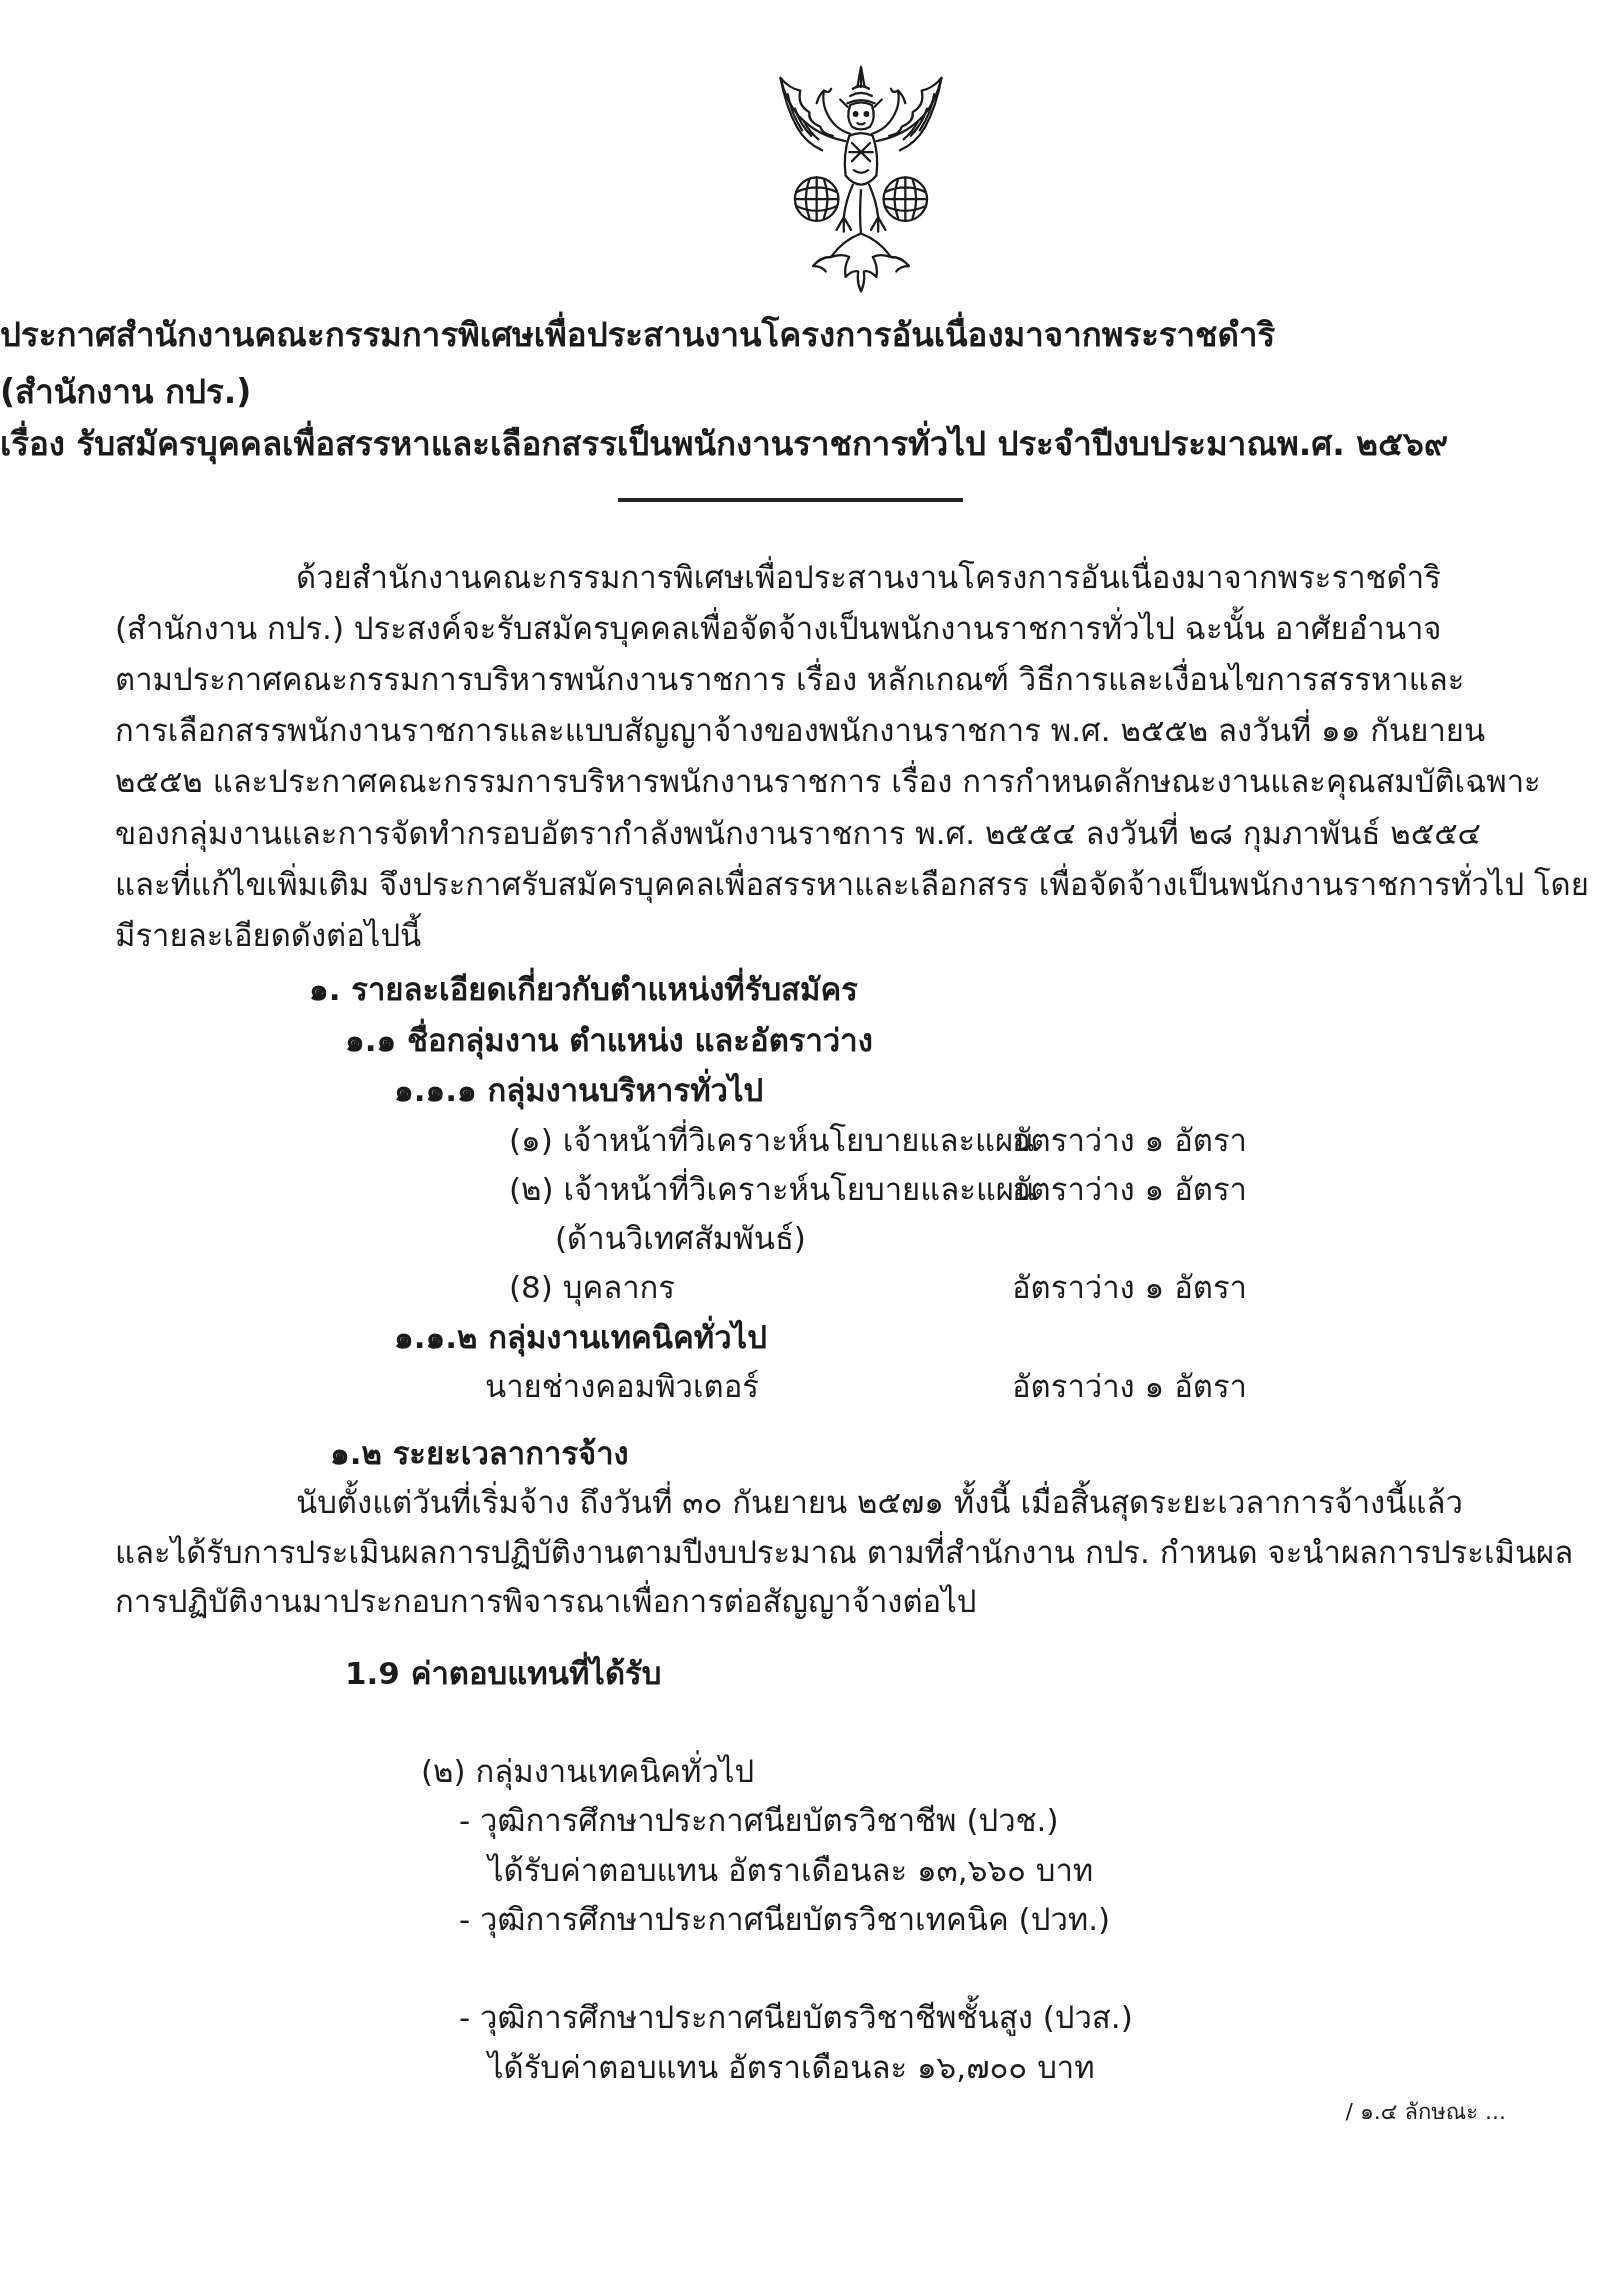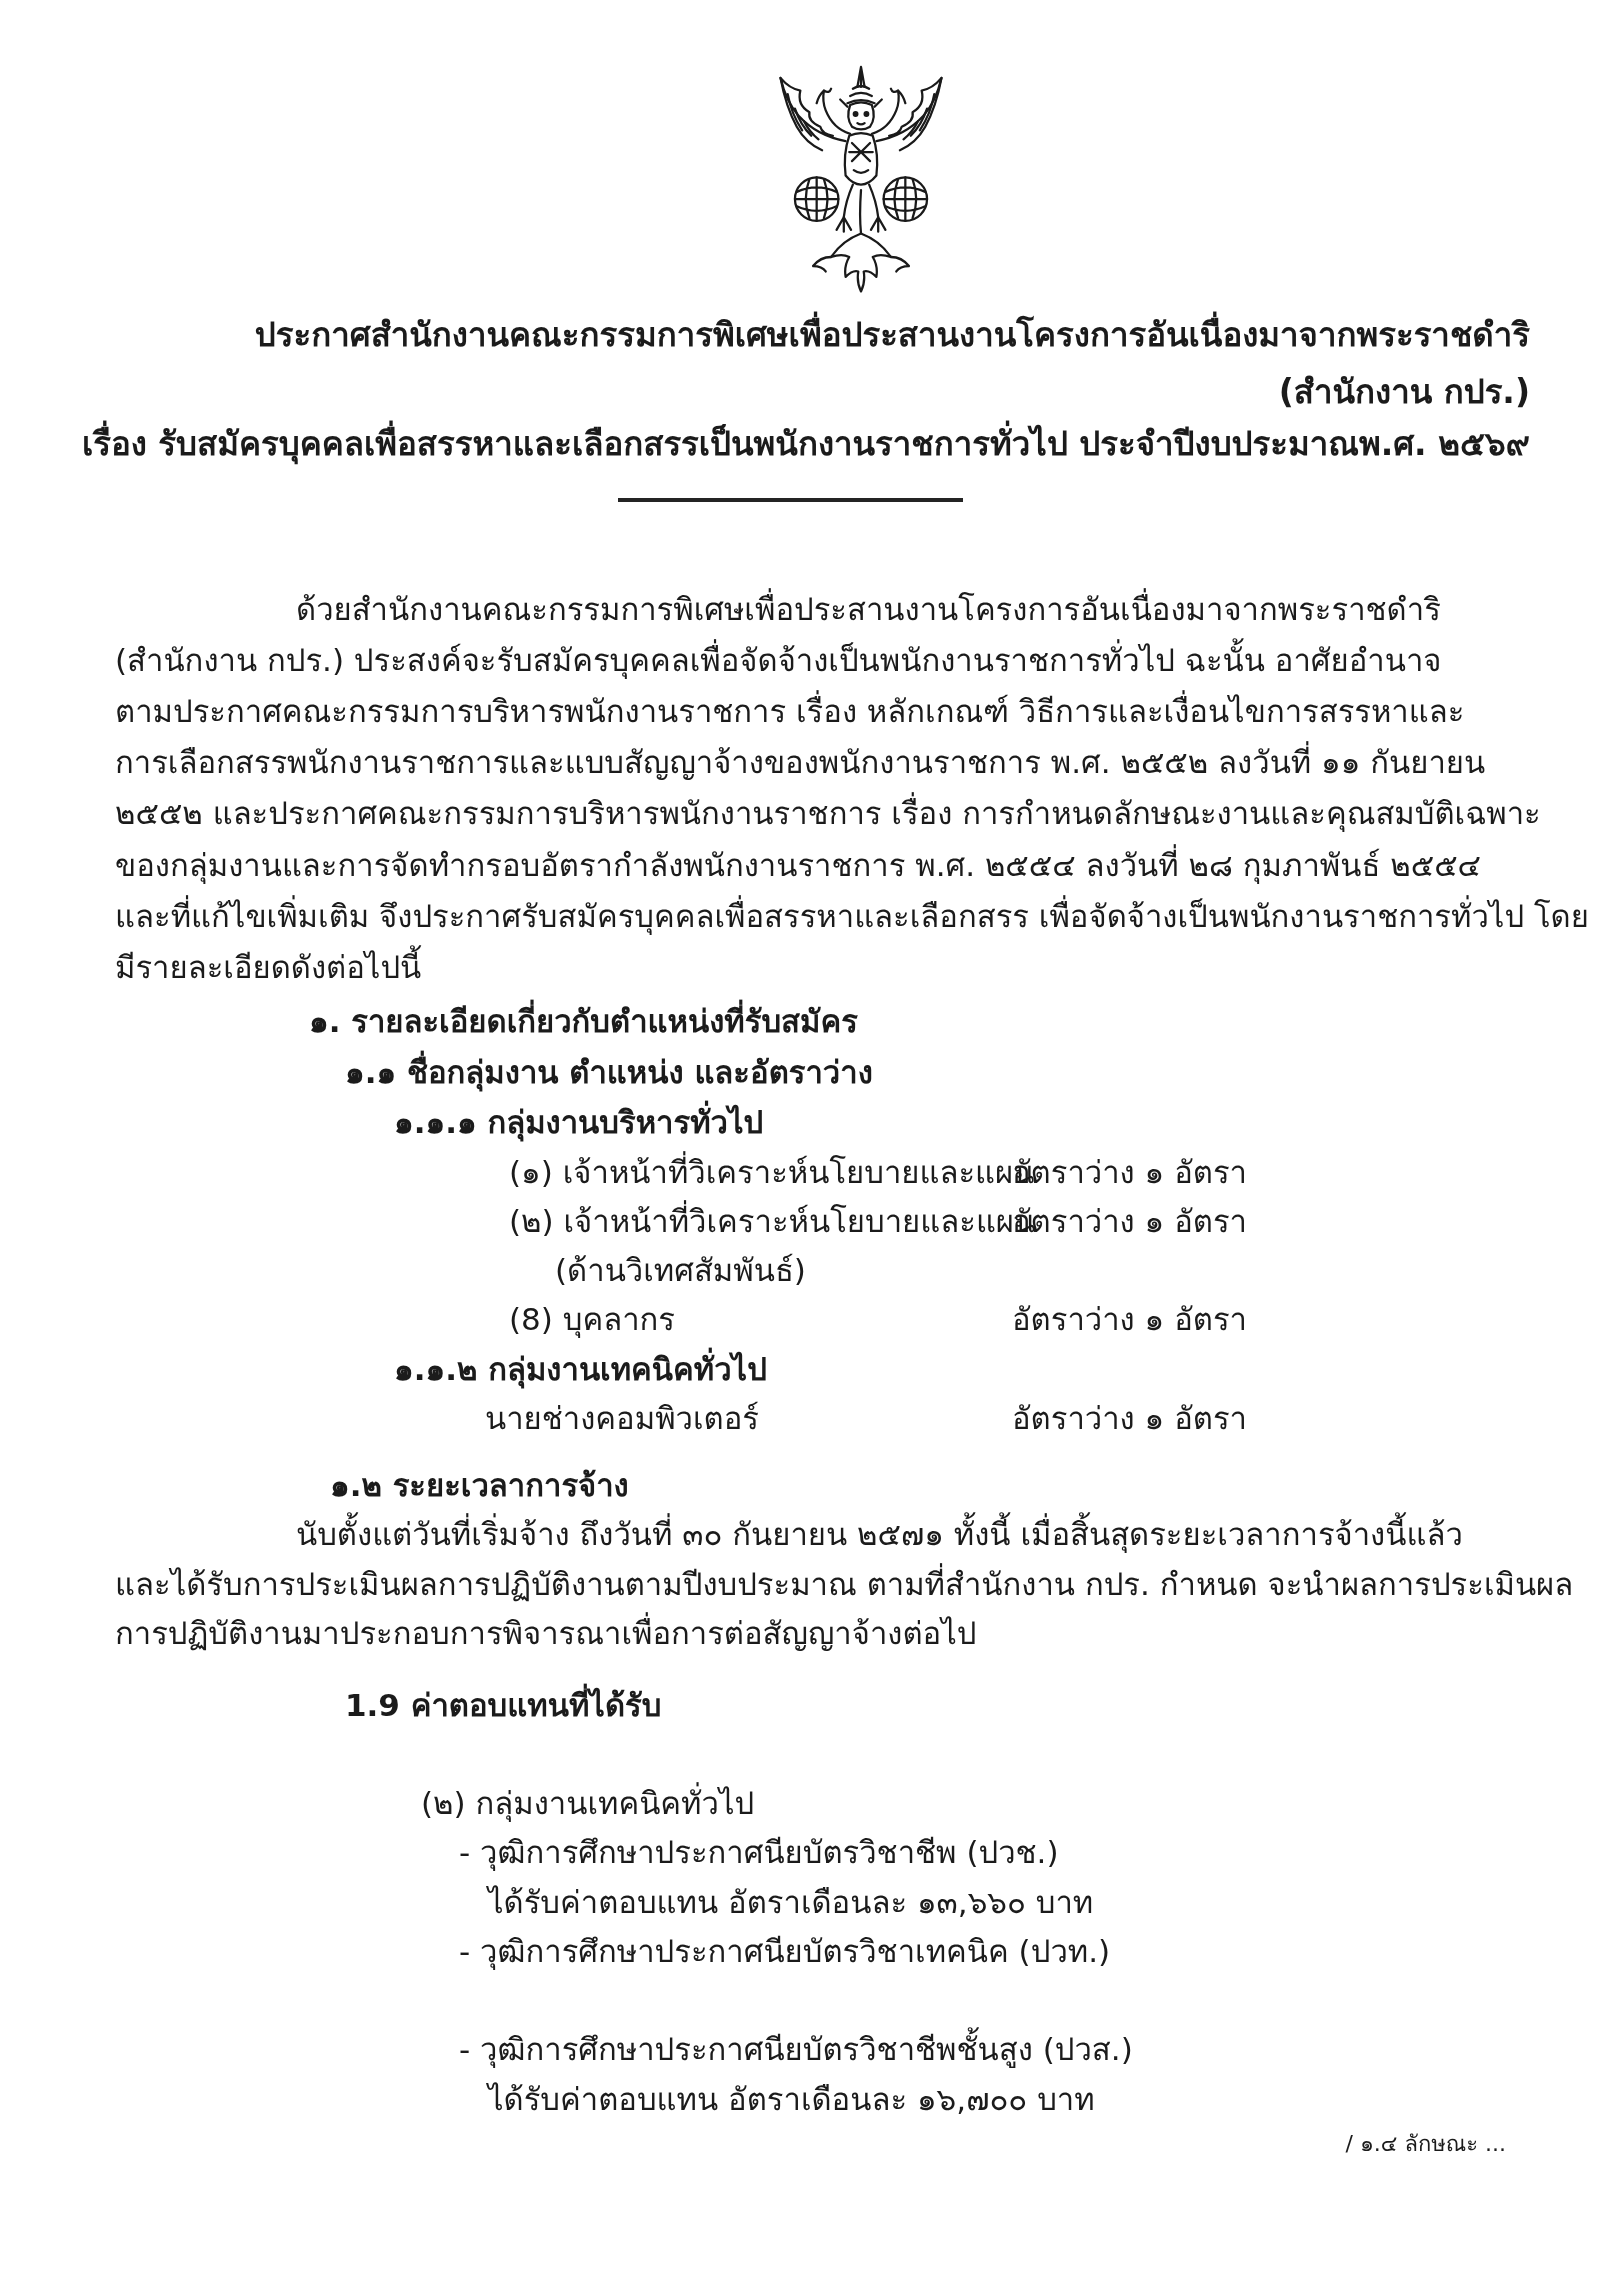--- a/index.html
+++ b/index.html
@@ -6,24 +6,24 @@
   .page {
     position:relative;
     width:1621px;
     height:2293px;
     background:#ffffff;
     font-family:"DejaVu Sans", sans-serif;
     color:#1b1b1b;
     overflow:hidden;
   }
   .abs { position:absolute; white-space:nowrap; }
-  .t  { font-size:31px; line-height:45px;margin-top:32px; }
+  .t  { font-size:31px; line-height:45px; }
   .title { font-size:33px; line-height:45px; font-weight:bold; }
   .b  { font-weight:bold; }
-  .center { left:8px; width:1522px; text-align:right; }
+  .center { left:0; width:1522px; text-align:left; }
   .rule { background:#242424; }
   .row { left:0; width:1448px; height:50px;text-align:right; }
   .footer-mark { font-size:22px; }
   svg.emblem { position:absolute; }
 </style>
 </head>
 <body>
 
 <div class="page">
 

